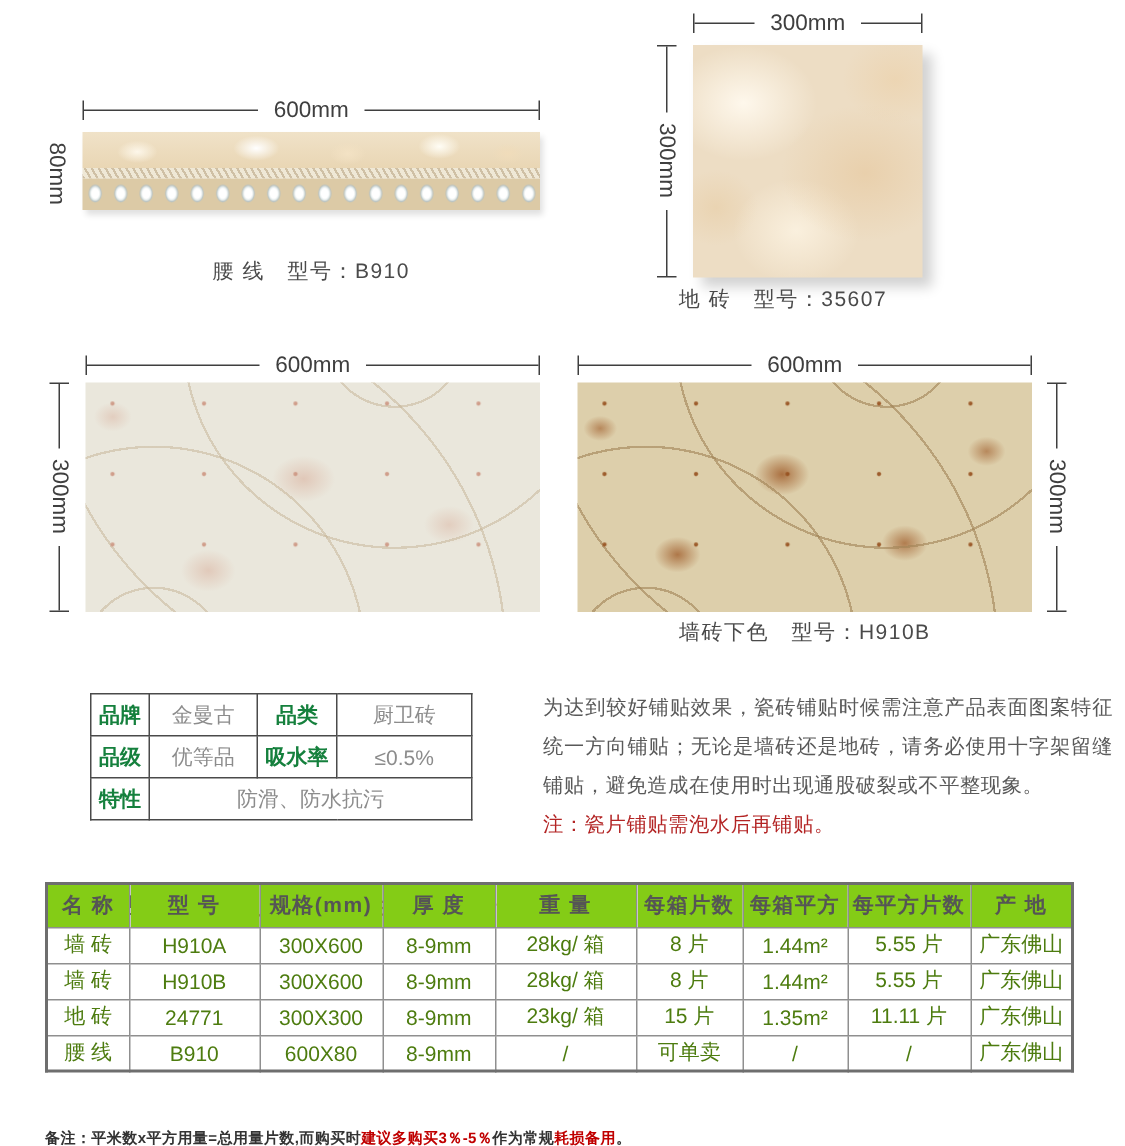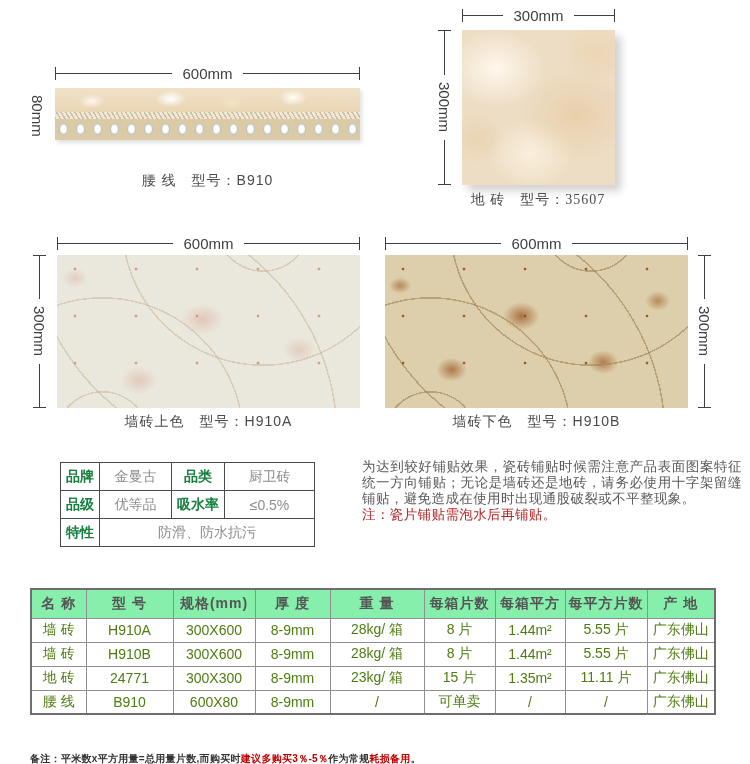--- a/index.html
+++ b/index.html
@@ -43,21 +43,21 @@
   .f35607-hdim { left:462px; top:8px; width:153px; }
   .f35607-vdim { left:437px; top:30px; height:155px; }
   .f35607-tile { left:462px; top:30px; width:153px; height:155px; background-color:#edddc4;
     background-image:
       radial-gradient(70px 55px at 22% 25%, rgba(255,249,238,.95), rgba(255,249,238,0) 70%),
       radial-gradient(80px 65px at 75% 55%, rgba(230,199,156,.6), rgba(230,199,156,0) 70%),
       radial-gradient(60px 50px at 45% 80%, rgba(252,243,226,.85), rgba(252,243,226,0) 70%),
       radial-gradient(50px 42px at 88% 15%, rgba(236,210,172,.7), rgba(236,210,172,0) 70%),
       radial-gradient(40px 36px at 10% 70%, rgba(231,204,163,.55), rgba(231,204,163,0) 70%);
     box-shadow:6px 6px 8px rgba(0,0,0,.18); }
-  .f35607-label { left:428px; top:191px; width:220px;font-family:Liberation Serif, serif; }
+  .f35607-label { left:412px; top:191px; width:220px; }
 
   .h910a-hdim { left:57px; top:236px; width:303px; }
   .h910a-vdim { left:32px; top:255px; height:153px; }
   .h910a-tile { left:57px; top:255px; width:303px; height:153px; background-color:#eae7dc;
     background-image:
       radial-gradient(2.5px 2.5px at 18px 14px, rgba(205,150,130,.9) 40%, rgba(205,150,130,0) 70%),
       repeating-radial-gradient(circle at 15% 120%, rgba(196,178,148,0) 0 46px, rgba(196,178,148,.5) 46px 47.5px, rgba(196,178,148,0) 47.5px 94px),
       repeating-radial-gradient(circle at 68% -20%, rgba(196,178,148,0) 0 46px, rgba(196,178,148,.5) 46px 47.5px, rgba(196,178,148,0) 47.5px 94px),
       radial-gradient(30px 22px at 48% 42%, rgba(221,189,172,.75), rgba(221,189,172,0) 70%),
       radial-gradient(26px 20px at 27% 82%, rgba(221,189,172,.7), rgba(221,189,172,0) 70%),
@@ -81,36 +81,36 @@
     background-size:61px 47px, auto, auto, auto, auto, auto, auto, auto; }
   .h910b-label { left:385px; top:413px; width:303px; }
 
   
   .specbox { position:absolute; left:60px; top:462px; border-collapse:collapse; }
   .specbox td { border:1px solid #4a4a4a; height:28px; font-size:14px; padding:0 8px; white-space:nowrap; }
   .specbox .k { color:#15803d; font-weight:bold; text-align:center; padding:0 5px; }
   .specbox .v { color:#8c8c8c;text-align:center; }
 
   
-  .notice { position:absolute; left:362px; top:459px; width:380px; font-size:13.5px; line-height:16px; color:#595959; text-align:justify; letter-spacing:.4px; }
+  .notice { position:absolute; left:362px; top:459px; width:380px; font-size:13.5px; line-height:26px; color:#595959; text-align:justify; letter-spacing:.4px; }
   .notice .red-note { color:#b32424; text-align:left; }
 
   
   .applyrange { position:absolute; left:60px; top:595px; display:flex; align-items:center; font-size:15px; }
   .ar-label { color:#3f3f3f; font-weight:bold; letter-spacing:1px; }
   .ar-option { display:flex; align-items:center; margin-left:16px; }
   .ar-option:first-of-type { margin-left:6px; }
   .opt-label { color:#8e2b2b; font-weight:bold; margin-right:8px; letter-spacing:1px; }
   .checkbox { width:15px; height:15px; border:2px solid #1f1f1f; position:relative; background:#fff; }
   .checkbox .check { position:absolute; left:0px; top:-7px; color:#a83232; font-size:16px; font-weight:bold; line-height:1.2; }
 
   
   .maintable { position:absolute; left:30px; top:588px; border-collapse:collapse; table-layout:fixed; border:2px solid #6e6e6e; }
   .maintable th, .maintable td { border:1px solid #8f8f8f; text-align:center; font-size:14px; white-space:nowrap; overflow:hidden; }
-  .maintable th { background:#86efac; color:#555; font-weight:bold; height:29px; letter-spacing:1px; }
+  .maintable th { background:#84cc16; color:#555; font-weight:bold; height:29px; letter-spacing:1px; }
   .maintable td { height:24px; color:#4d7c0f; }
 
   
   .footnote { position:absolute; left:30px; top:752px; font-size:10px; font-weight:bold; color:#333; letter-spacing:.3px; white-space:nowrap; }
   .footnote .red { color:#c00000; }
 </style>
 </head>
 <body>
 
 <div id="canvas">
@@ -161,21 +161,20 @@
     <span class="tick"></span>
   </div>
   <div class="vdim h910a-vdim">
     <span class="tick"></span>
     <span class="seg"></span>
     <span class="txt">300mm</span>
     <span class="seg"></span>
     <span class="tick"></span>
   </div>
   <div class="tile h910a-tile"></div>
-  <div class="tile-label h910a-label">墙砖上色　型号：H910A</div>
 
   <div class="hdim h910b-hdim">
     <span class="tick"></span>
     <span class="seg"></span>
     <span class="txt">600mm</span>
     <span class="seg"></span>
     <span class="tick"></span>
   </div>
   <div class="vdim h910b-vdim">
     <span class="tick"></span>

